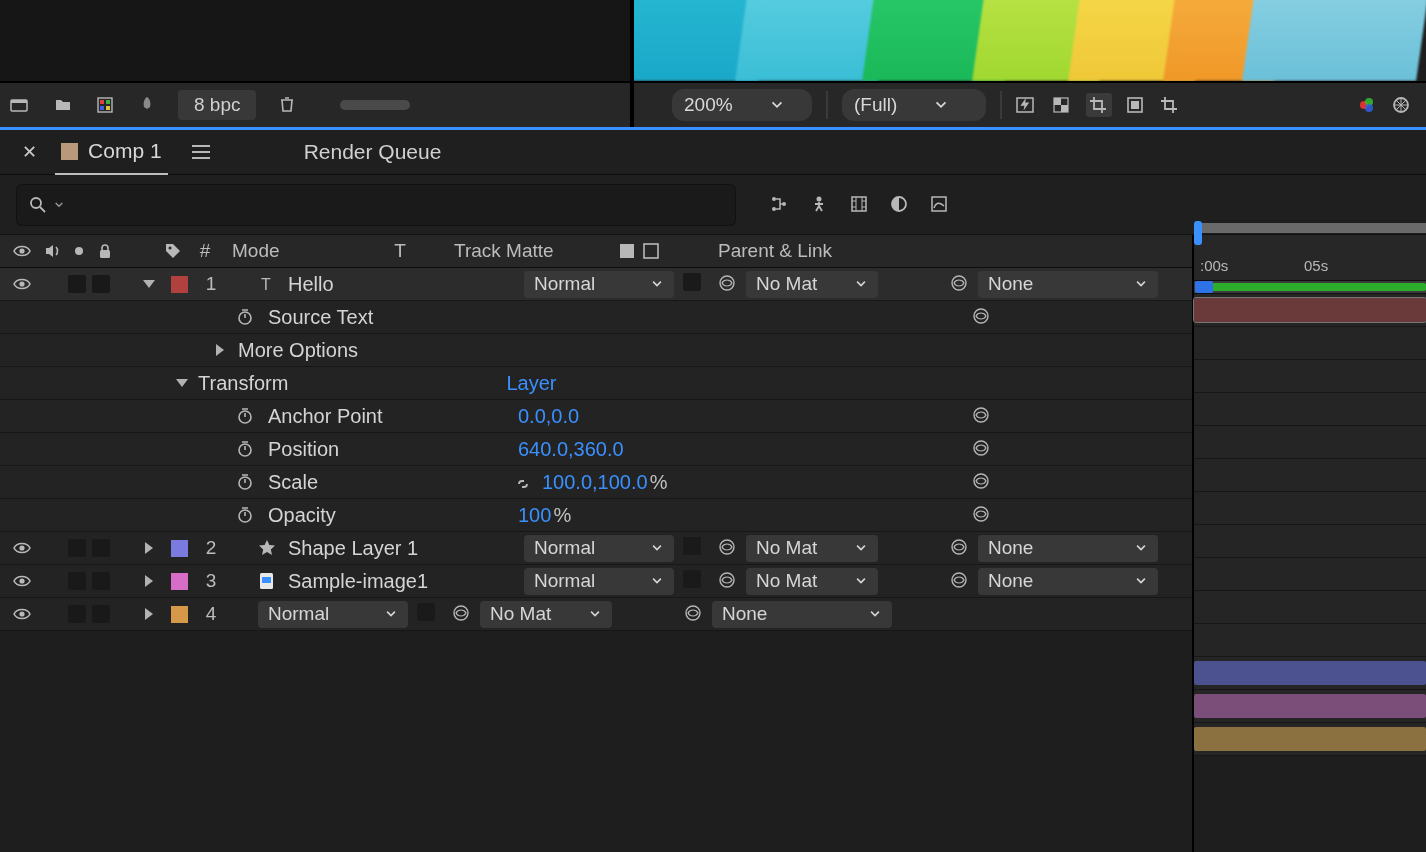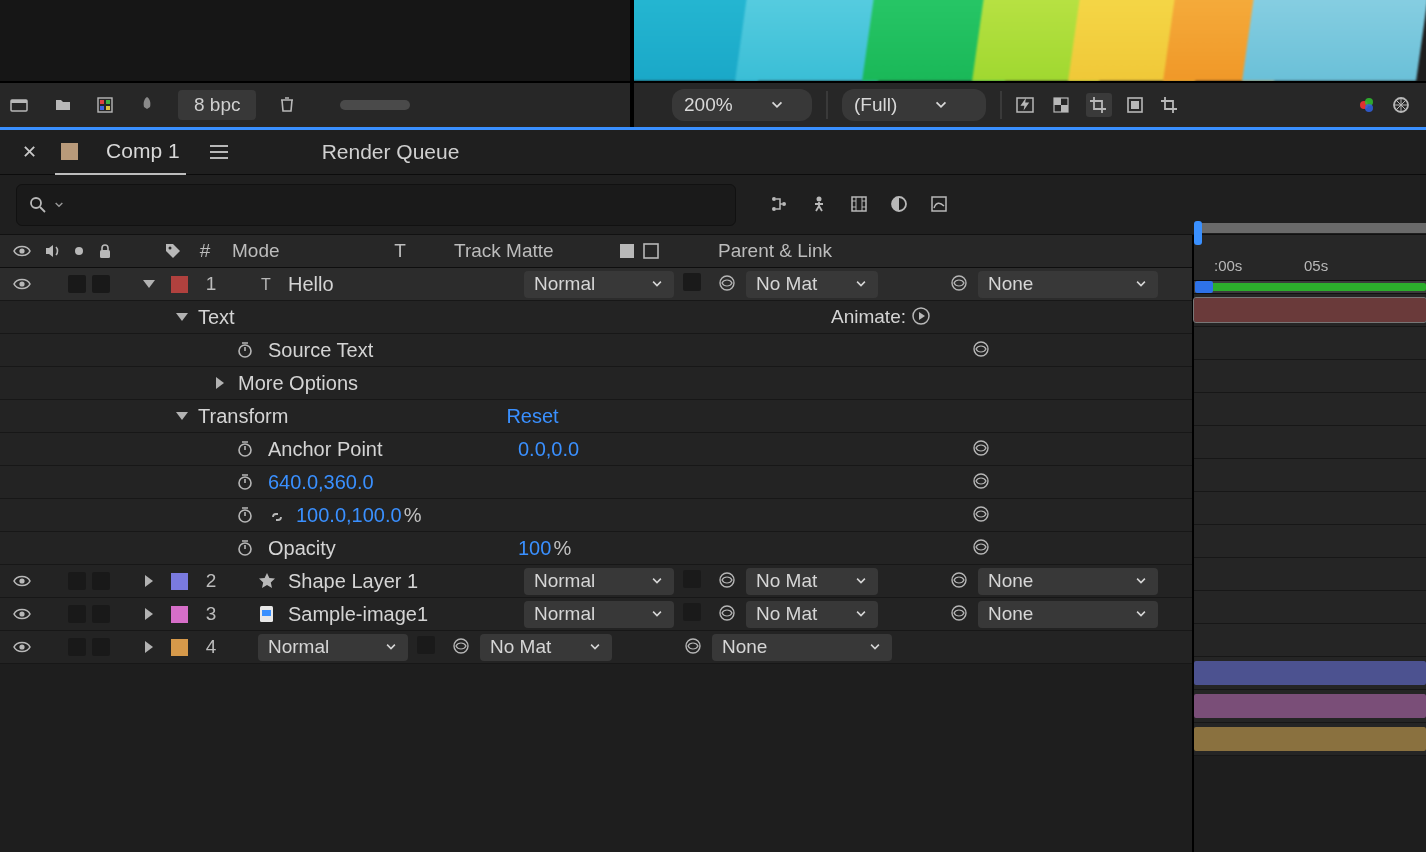--- a/index.html
+++ b/index.html
@@ -26,21 +26,21 @@
   .sep { width:2px; height:28px; background:#3a3a3a; }
   .bpc { background:#383838; border-radius:4px; padding:4px 16px; font-size:19px; color:#d0d0d0; }
   .progress { width:70px; height:10px; background:#4a4a4a; border-radius:5px; margin-left:20px;}
 
   .drop { display:flex; align-items:center; background:#383838; border-radius:12px; height:32px; padding:0 12px; gap:36px; font-size:19px; color:#d8d8d8; cursor:pointer;}
   .chev-d { width:16px; height:16px; }
 
   
   .timeline { flex:1; background:#1f1f1f; border-top:3px solid #3a90ff; display:flex; flex-direction:column; }
   .tabs-row { height:45px; display:flex; align-items:center; gap:18px; padding-left:22px; border-bottom:1px solid #0c0c0c; }
-  .tab { display:flex; align-items:center; gap:28px; height:45px; padding:0 6px; font-size:21px; color:#d8d8d8; }
+  .tab { display:flex; align-items:center; gap:10px; height:45px; padding:0 6px; font-size:21px; color:#d8d8d8; }
   .tab.active { border-bottom:2px solid #bdbdbd; }
   .tab-close { font-size:18px; color:#c8c8c8; }
   .tab-swatch { width:17px; height:17px; background:#b89a7a; }
   .menu-bars { display:flex; flex-direction:column; gap:4px; margin-left:6px;}
   .menu-bars span { width:18px; height:2px; background:#b8b8b8; display:block;}
   .render-tab { font-size:21px; color:#d0d0d0; margin-left:76px; }
 
   .time-row { height:60px; display:flex; align-items:center; padding:0 16px; gap:14px; border-bottom:1px solid #111;}
   .time-block { width:180px; display:flex; flex-direction:column; padding-left:4px;}
   .tc { font-size:25px; color:#3a90ff; font-weight:500; letter-spacing:0.5px;}
@@ -525,35 +525,20 @@
           <div class="col-par">
               <div class="dropc">
                 <span>None</span>
                 <svg width="14" height="14" viewBox="0 0 18 18">
                   <use href="#i-chev"></use>
                 </svg>
               </div>
             </div>
         </div>
 
-        <div class="row prop">
-          <div style="width:178px"></div>
-          <span class="tw down ico-btn"></span>
-          <span style="width:12px"></span>
-          <span class="link-lbl">Text</span>
-          <span style="flex:1"></span>
-          <span class="link-lbl" style="font-size:19px">Animate:</span>
-          <span style="width:6px"></span>
-          <span class="ic ico-btn">
-              <svg width="20" height="20">
-                <use href="#i-play"></use>
-              </svg>
-            </span>
-          <span style="width:260px"></span>
-        </div>
 
         <div class="row prop">
           <div style="width:236px"></div>
           <span class="ic stopwatch ico-btn">
               <svg width="18" height="18">
                 <use href="#i-stopwatch"></use>
               </svg>
             </span>
           <span style="width:14px"></span>
           <span class="link-lbl">Source Text</span>
@@ -573,21 +558,21 @@
           <span style="width:14px"></span>
           <span class="link-lbl">More Options</span>
         </div>
 
         <div class="row prop">
           <div style="width:178px"></div>
           <span class="tw down ico-btn"></span>
           <span style="width:12px"></span>
           <span class="link-lbl">Transform</span>
           <span style="flex:0 0 218px"></span>
-          <span class="link-val ico-btn">Reset</span>
+          <span class="link-val ico-btn">Layer</span>
         </div>
 
         <div class="row prop">
           <div style="width:236px"></div>
           <span class="ic stopwatch ico-btn">
               <svg width="18" height="18">
                 <use href="#i-stopwatch"></use>
               </svg>
             </span>
           <span style="width:14px"></span>
@@ -603,38 +588,40 @@
         </div>
 
         <div class="row prop">
           <div style="width:236px"></div>
           <span class="ic stopwatch ico-btn">
               <svg width="18" height="18">
                 <use href="#i-stopwatch"></use>
               </svg>
             </span>
           <span style="width:14px"></span>
+          <span class="link-lbl" style="width:250px;display:inline-block">Position</span>
           <span class="link-val">640.0,360.0</span>
           <span style="flex:1"></span>
           <span class="ic pickwhip">
               <svg width="20" height="20">
                 <use href="#i-pickwhip"></use>
               </svg>
             </span>
           <span style="width:200px"></span>
         </div>
 
         <div class="row prop">
           <div style="width:236px"></div>
           <span class="ic stopwatch ico-btn">
               <svg width="18" height="18">
                 <use href="#i-stopwatch"></use>
               </svg>
             </span>
           <span style="width:14px"></span>
+          <span class="link-lbl" style="width:246px;display:inline-block">Scale</span>
           <span class="ic ico-btn" style="margin-right:8px">
               <svg width="20" height="14">
                 <use href="#i-linkchain"></use>
               </svg>
             </span>
           <span class="link-val">100.0,100.0</span>
           <span class="unit">%</span>
           <span style="flex:1"></span>
           <span class="ic pickwhip">
               <svg width="20" height="20">
@@ -874,21 +861,21 @@
       </div>
 
       <div class="tracks">
 
         <div style="height:14px;position:relative;background:#272727">
           <div class="range-handle"></div>
           <div class="range-rest"></div>
         </div>
 
         <div class="ruler" style="height:32px">
-          <span class="mk" style="left:20px">:00s</span>
+          <span class="mk" style="left:6px">:00s</span>
           <span class="mk" style="left:110px">05s</span>
         </div>
 
         <div class="workbar">
           <div class="wa" style="left:2px;right:0"></div>
           <div class="playhead"></div>
         </div>
 
         <div class="trow">
             <div class="bar sel" style="left:0;right:0;background:#6a3a3a"></div>

